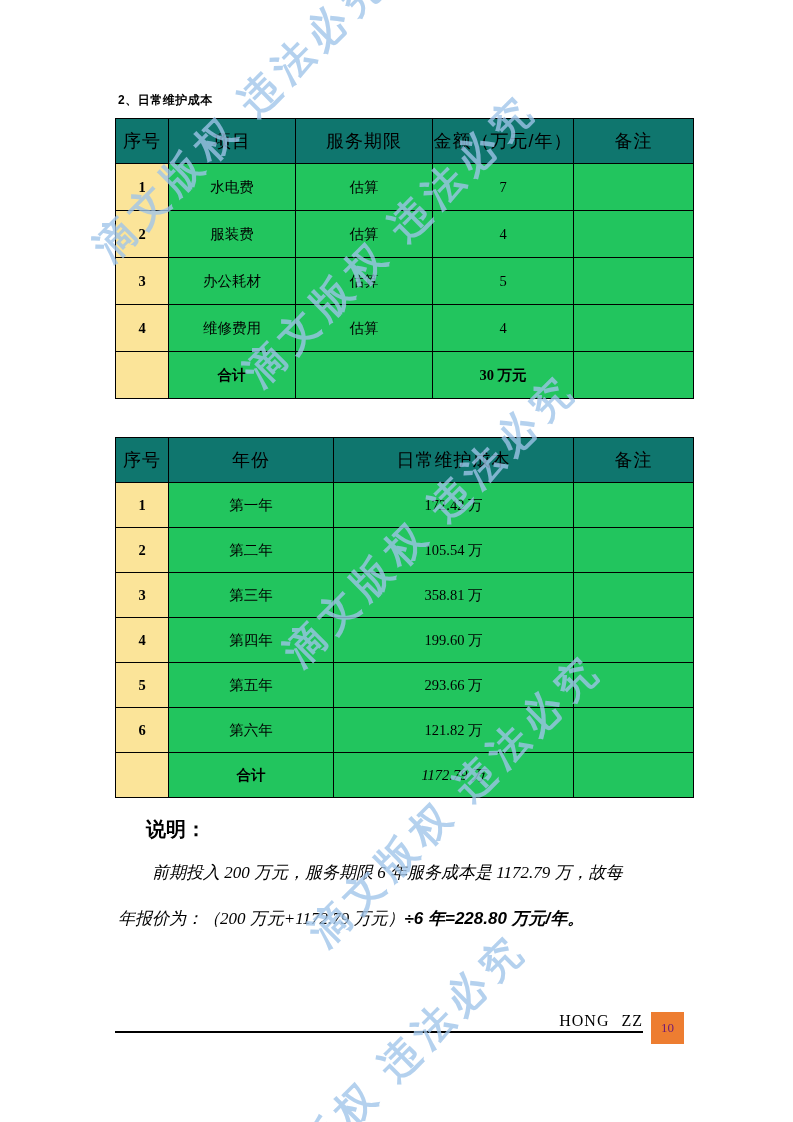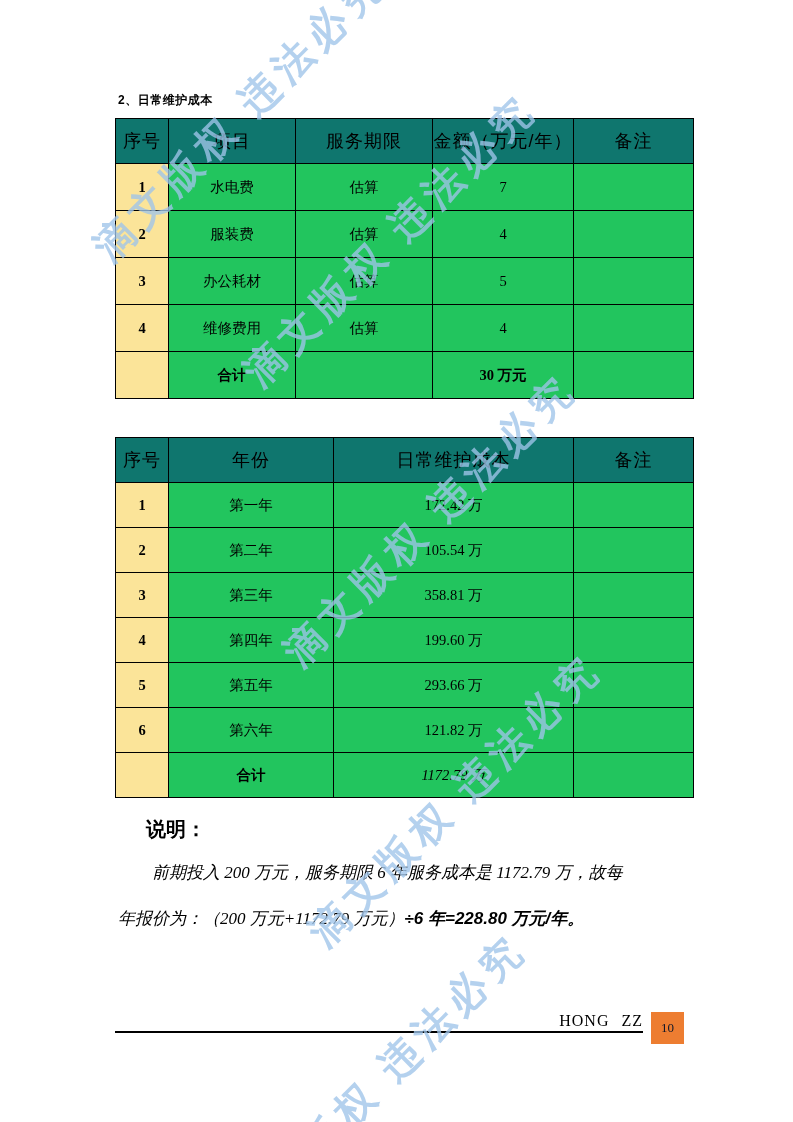--- a/index.html
+++ b/index.html
@@ -46,21 +46,21 @@
   .para .line.first{text-indent:34px;}
   .para .bold-tail{font-family:"Liberation Sans","DejaVu Sans",sans-serif;font-weight:bold;}
   
   .footer-rule{position:absolute;left:115px;top:1031px;width:528px;height:2px;background:#000;}
   .footer-author{
     position:absolute;left:440px;top:1012px;width:203px;text-align:right;
     font-size:16px;letter-spacing:1px;word-spacing:7px;white-space:nowrap;
   }
   .page-badge{
     position:absolute;left:651px;top:1012px;width:33px;height:32px;background:#ed7d31;
-    color:#0f172a;font-size:13px;line-height:32px;text-align:center;
+    color:#701a75;font-size:13px;line-height:32px;text-align:center;
   }
   
   .wm-layer{position:absolute;inset:0;z-index:5;pointer-events:none;}
   .wm{
     position:absolute;transform:translate(-50%,-50%) rotate(-45deg);
     white-space:nowrap;font-size:40px;letter-spacing:7px;font-weight:bold;
     color:rgba(159,196,233,0.78);font-family:"Liberation Serif","DejaVu Serif",serif;
   }
 </style>
 </head>

